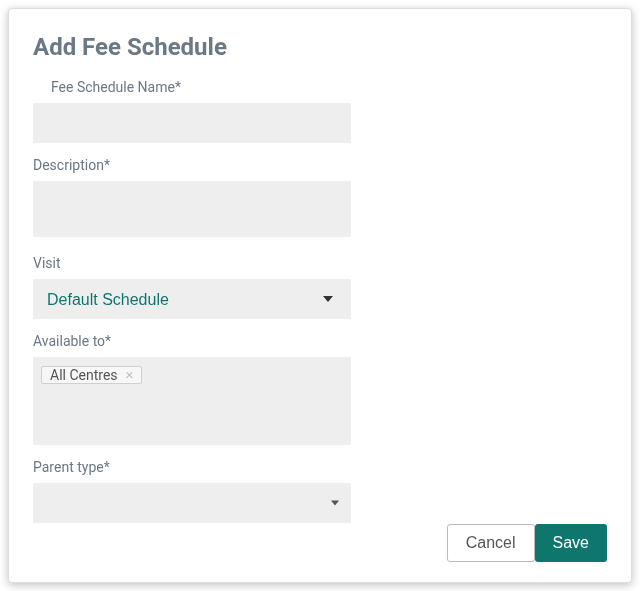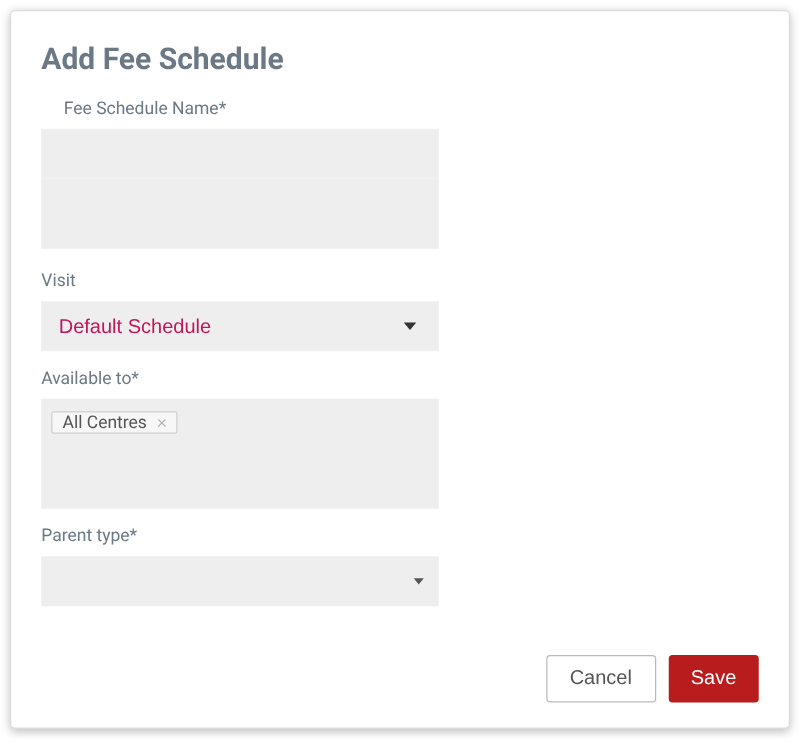--- a/index.html
+++ b/index.html
@@ -65,21 +65,21 @@
       position: relative;
       width: 100%;
     }
     .select-input {
       width: 100%;
       height: 40px;
       background: #eeeeee;
       border: none;
       padding: 8px 14px;
       font-size: 16px;
-      color: #be185d;
+      color: #0f766e;
       appearance: none;
       -webkit-appearance: none;
       cursor: pointer;
     }
     .select-caret {
       position: absolute;
       right: 18px;
       top: 50%;
       transform: translateY(-50%);
       pointer-events: none;
@@ -117,51 +117,51 @@
       font-size: 15px;
       line-height: 1;
       cursor: pointer;
       font-weight: 300;
     }
     .button-row {
       position: absolute;
       bottom: 20px;
       right: 24px;
       display: flex;
-      gap: 10px;
     }
     .btn {
       height: 38px;
       padding: 0 18px;
       font-size: 16px;
       border-radius: 3px;
       cursor: pointer;
       border: none;
     }
     .btn-cancel {
       background: #fff;
       color: #555;
       border: 1px solid #bbb;
     }
     .btn-save {
-      background: #b91c1c;
+      background: #0f766e;
       color: #fff;
     }
   </style>
 </head>
 <body>
 
 <div class="dialog">
   <h1 class="dialog-title">Add Fee Schedule</h1>
 
   <div class="form-area">
 
     <label class="field-label">Fee Schedule Name*</label>
     <input type="text" class="text-input" value="" style="">
 
+    <label class="field-label">Description*</label>
     <textarea class="textarea-input" style=""></textarea>
 
     <label class="field-label">Visit</label>
     <div class="select-wrap">
       <select class="select-input">
         <option>Default Schedule</option>
       </select>
       <div class="select-caret"></div>
     </div>
 

